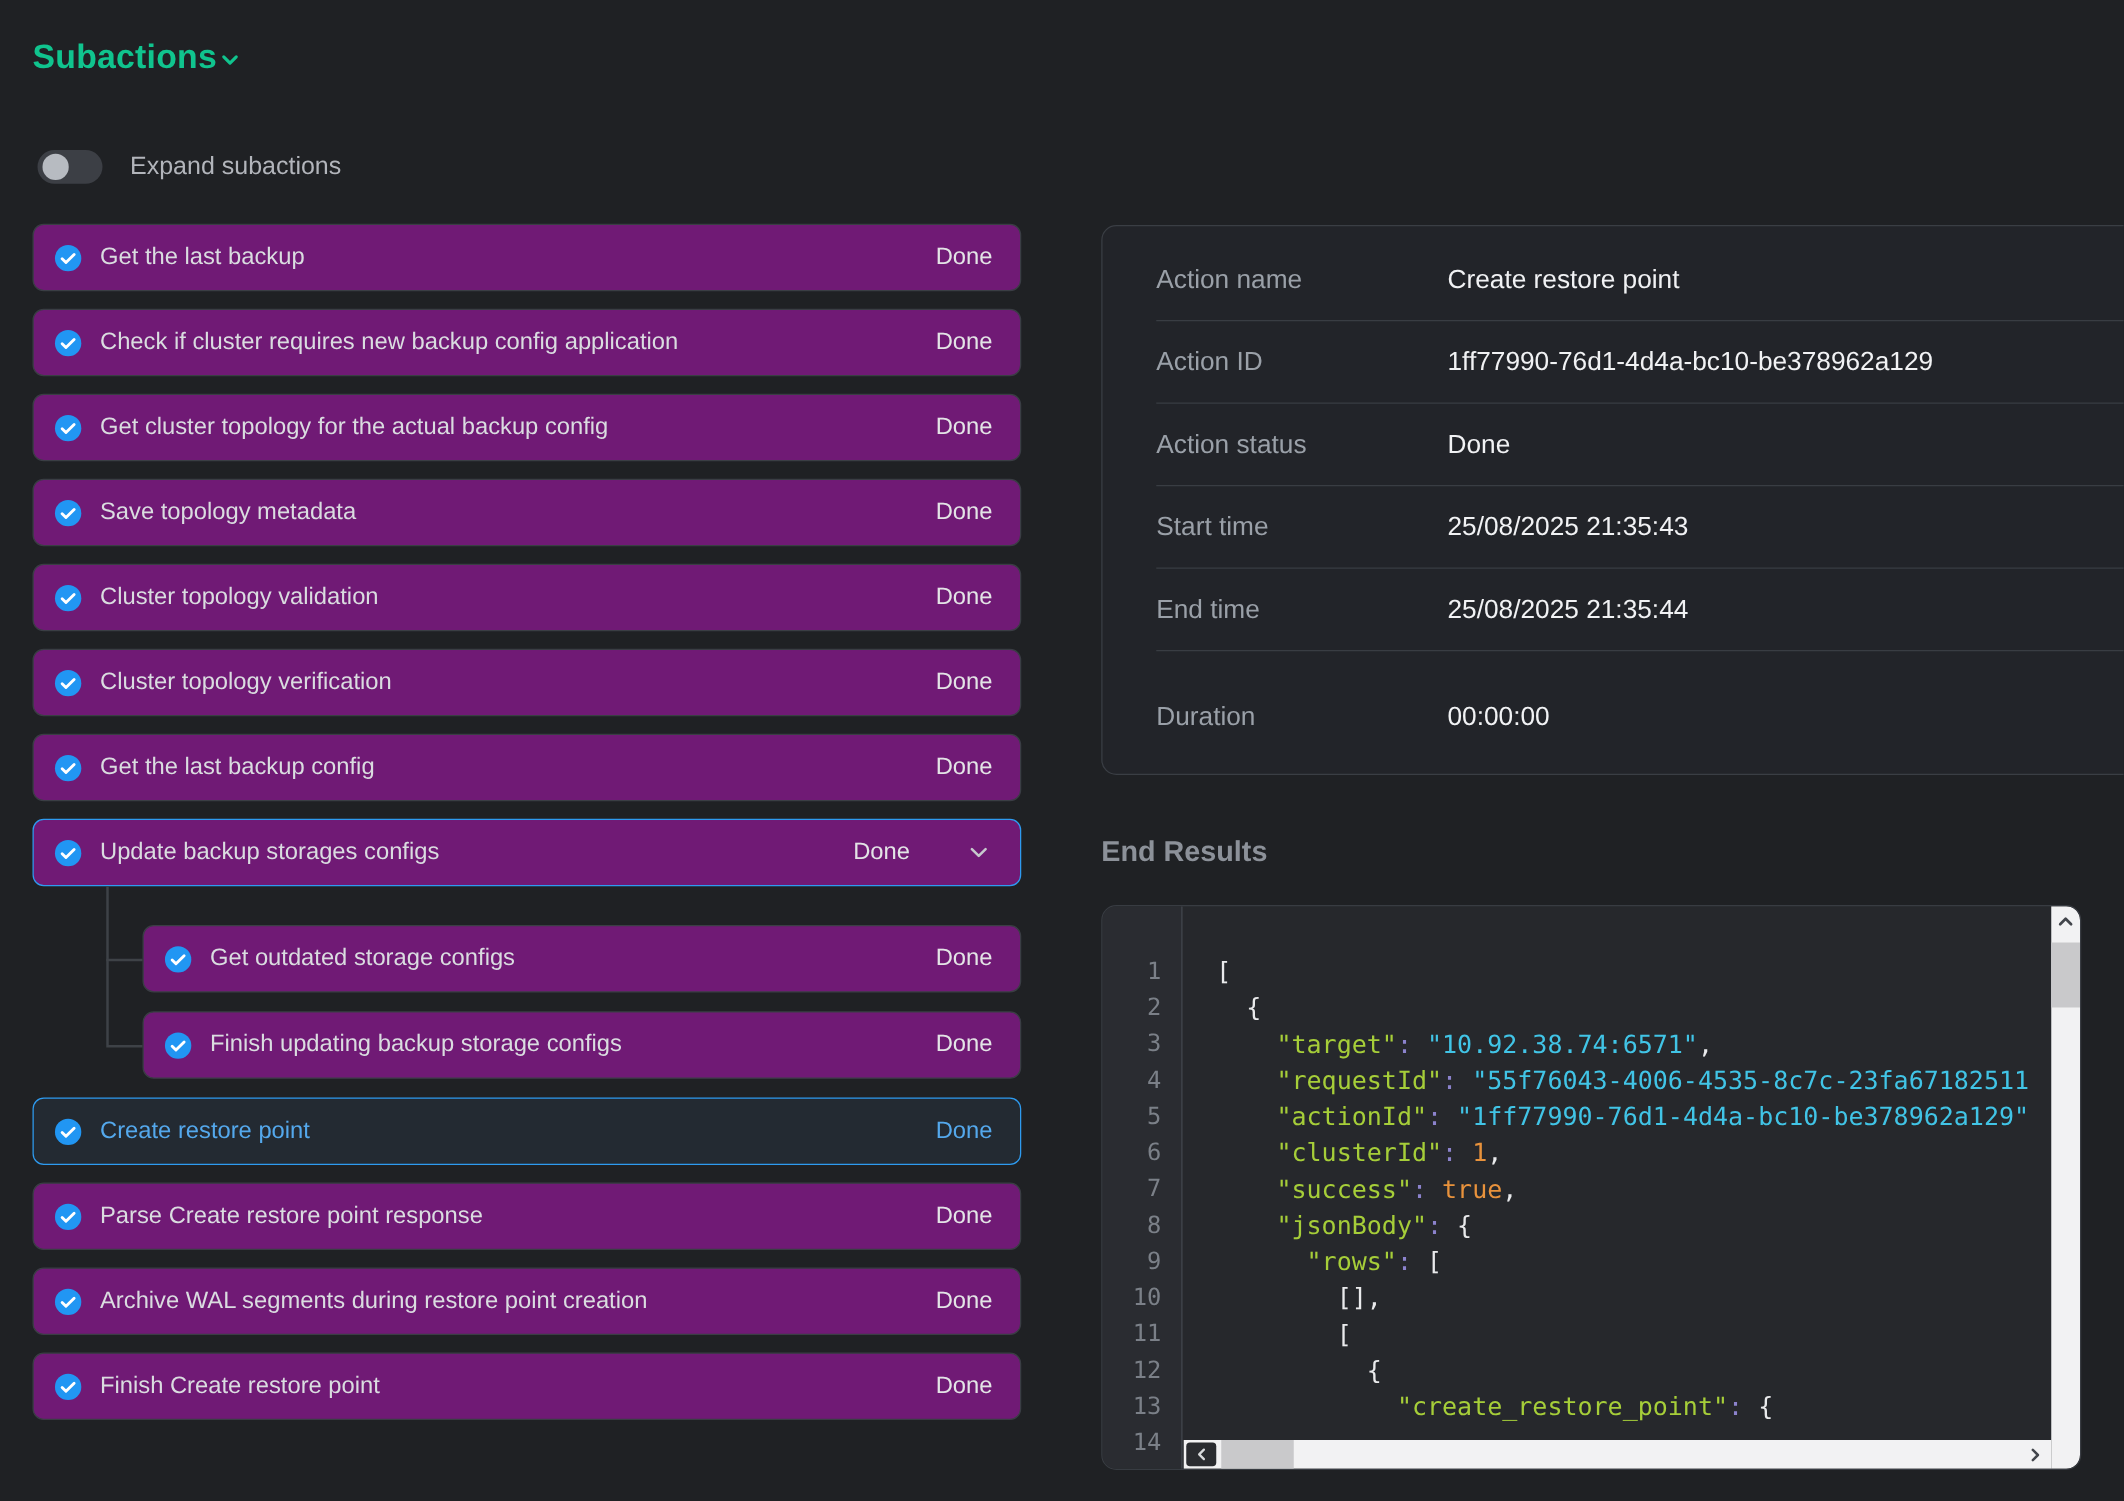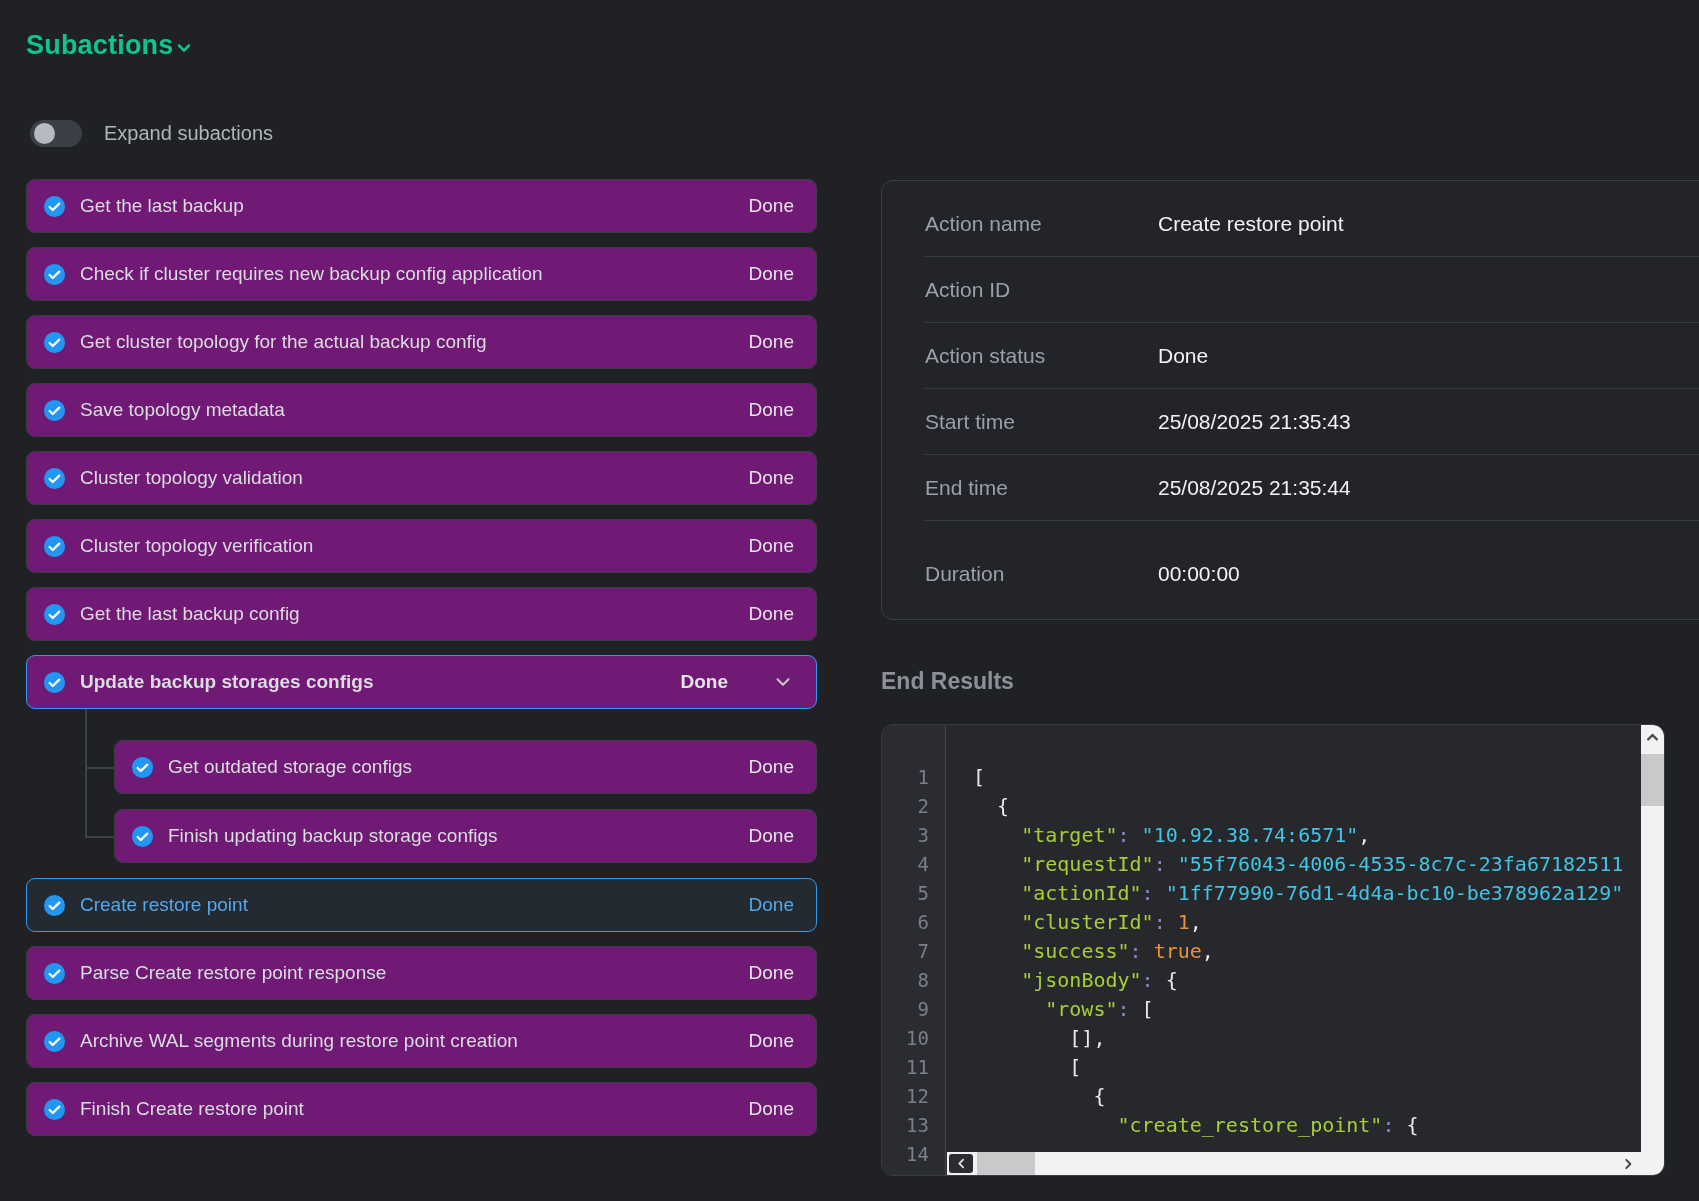--- a/index.html
+++ b/index.html
@@ -17,21 +17,21 @@
   .toggle-knob{position:absolute;left:4px;top:3px;width:21px;height:21px;border-radius:50%;background:#b7bbc1;}
   .toggle-label{font-size:20px;color:#b2b5bb;}
 
   .list{position:absolute;left:0;top:179px;width:791px;}
   .row{box-sizing:border-box;height:54px;margin-bottom:14px;background:#701a75;
        border:1px solid #3a3e44;border-radius:9px;display:flex;align-items:center;
        padding:0 22px 0 16px;cursor:pointer;}
   .check{display:flex;flex-shrink:0;}
   .row-label{margin-left:14px;font-size:19px;color:#dadce0;white-space:nowrap;}
   .row-status{margin-left:auto;font-size:19px;color:#e3e4e6;}
-  .row.focused{border:1.5px solid #2e9bf0;font-weight:bold;}
+  .row.focused{border:1.5px solid #2e9bf0;}
   .row.selected{border:1.5px solid #2e9bf0;background:#232a32;}
   .row.selected .row-label,.row.selected .row-status{color:#54a8ec;}
   .row-chevron{margin-left:44px;display:flex;}
 
   .children{position:relative;margin-left:88px;margin-top:31px;}
   .children .row{margin-bottom:15px;}
   .connector-v{position:absolute;left:-29px;top:-31px;width:2px;height:127px;background:#3e4247;}
   .connector-h{position:absolute;left:-29px;width:29px;height:2px;background:#3e4247;}
   .connector-h.c1{top:27px;}
   .connector-h.c2{top:96px;}
@@ -269,20 +269,21 @@
 
   <div class="right-col">
 
     <div class="card">
       <div class="card-row">
         <span class="card-label">Action name</span>
         <span class="card-value">Create restore point</span>
       </div>
       <div class="card-row">
         <span class="card-label">Action ID</span>
+        <span class="card-value">1ff77990-76d1-4d4a-bc10-be378962a129</span>
       </div>
       <div class="card-row">
         <span class="card-label">Action status</span>
         <span class="card-value">Done</span>
       </div>
       <div class="card-row">
         <span class="card-label">Start time</span>
         <span class="card-value">25/08/2025 21:35:43</span>
       </div>
       <div class="card-row">

